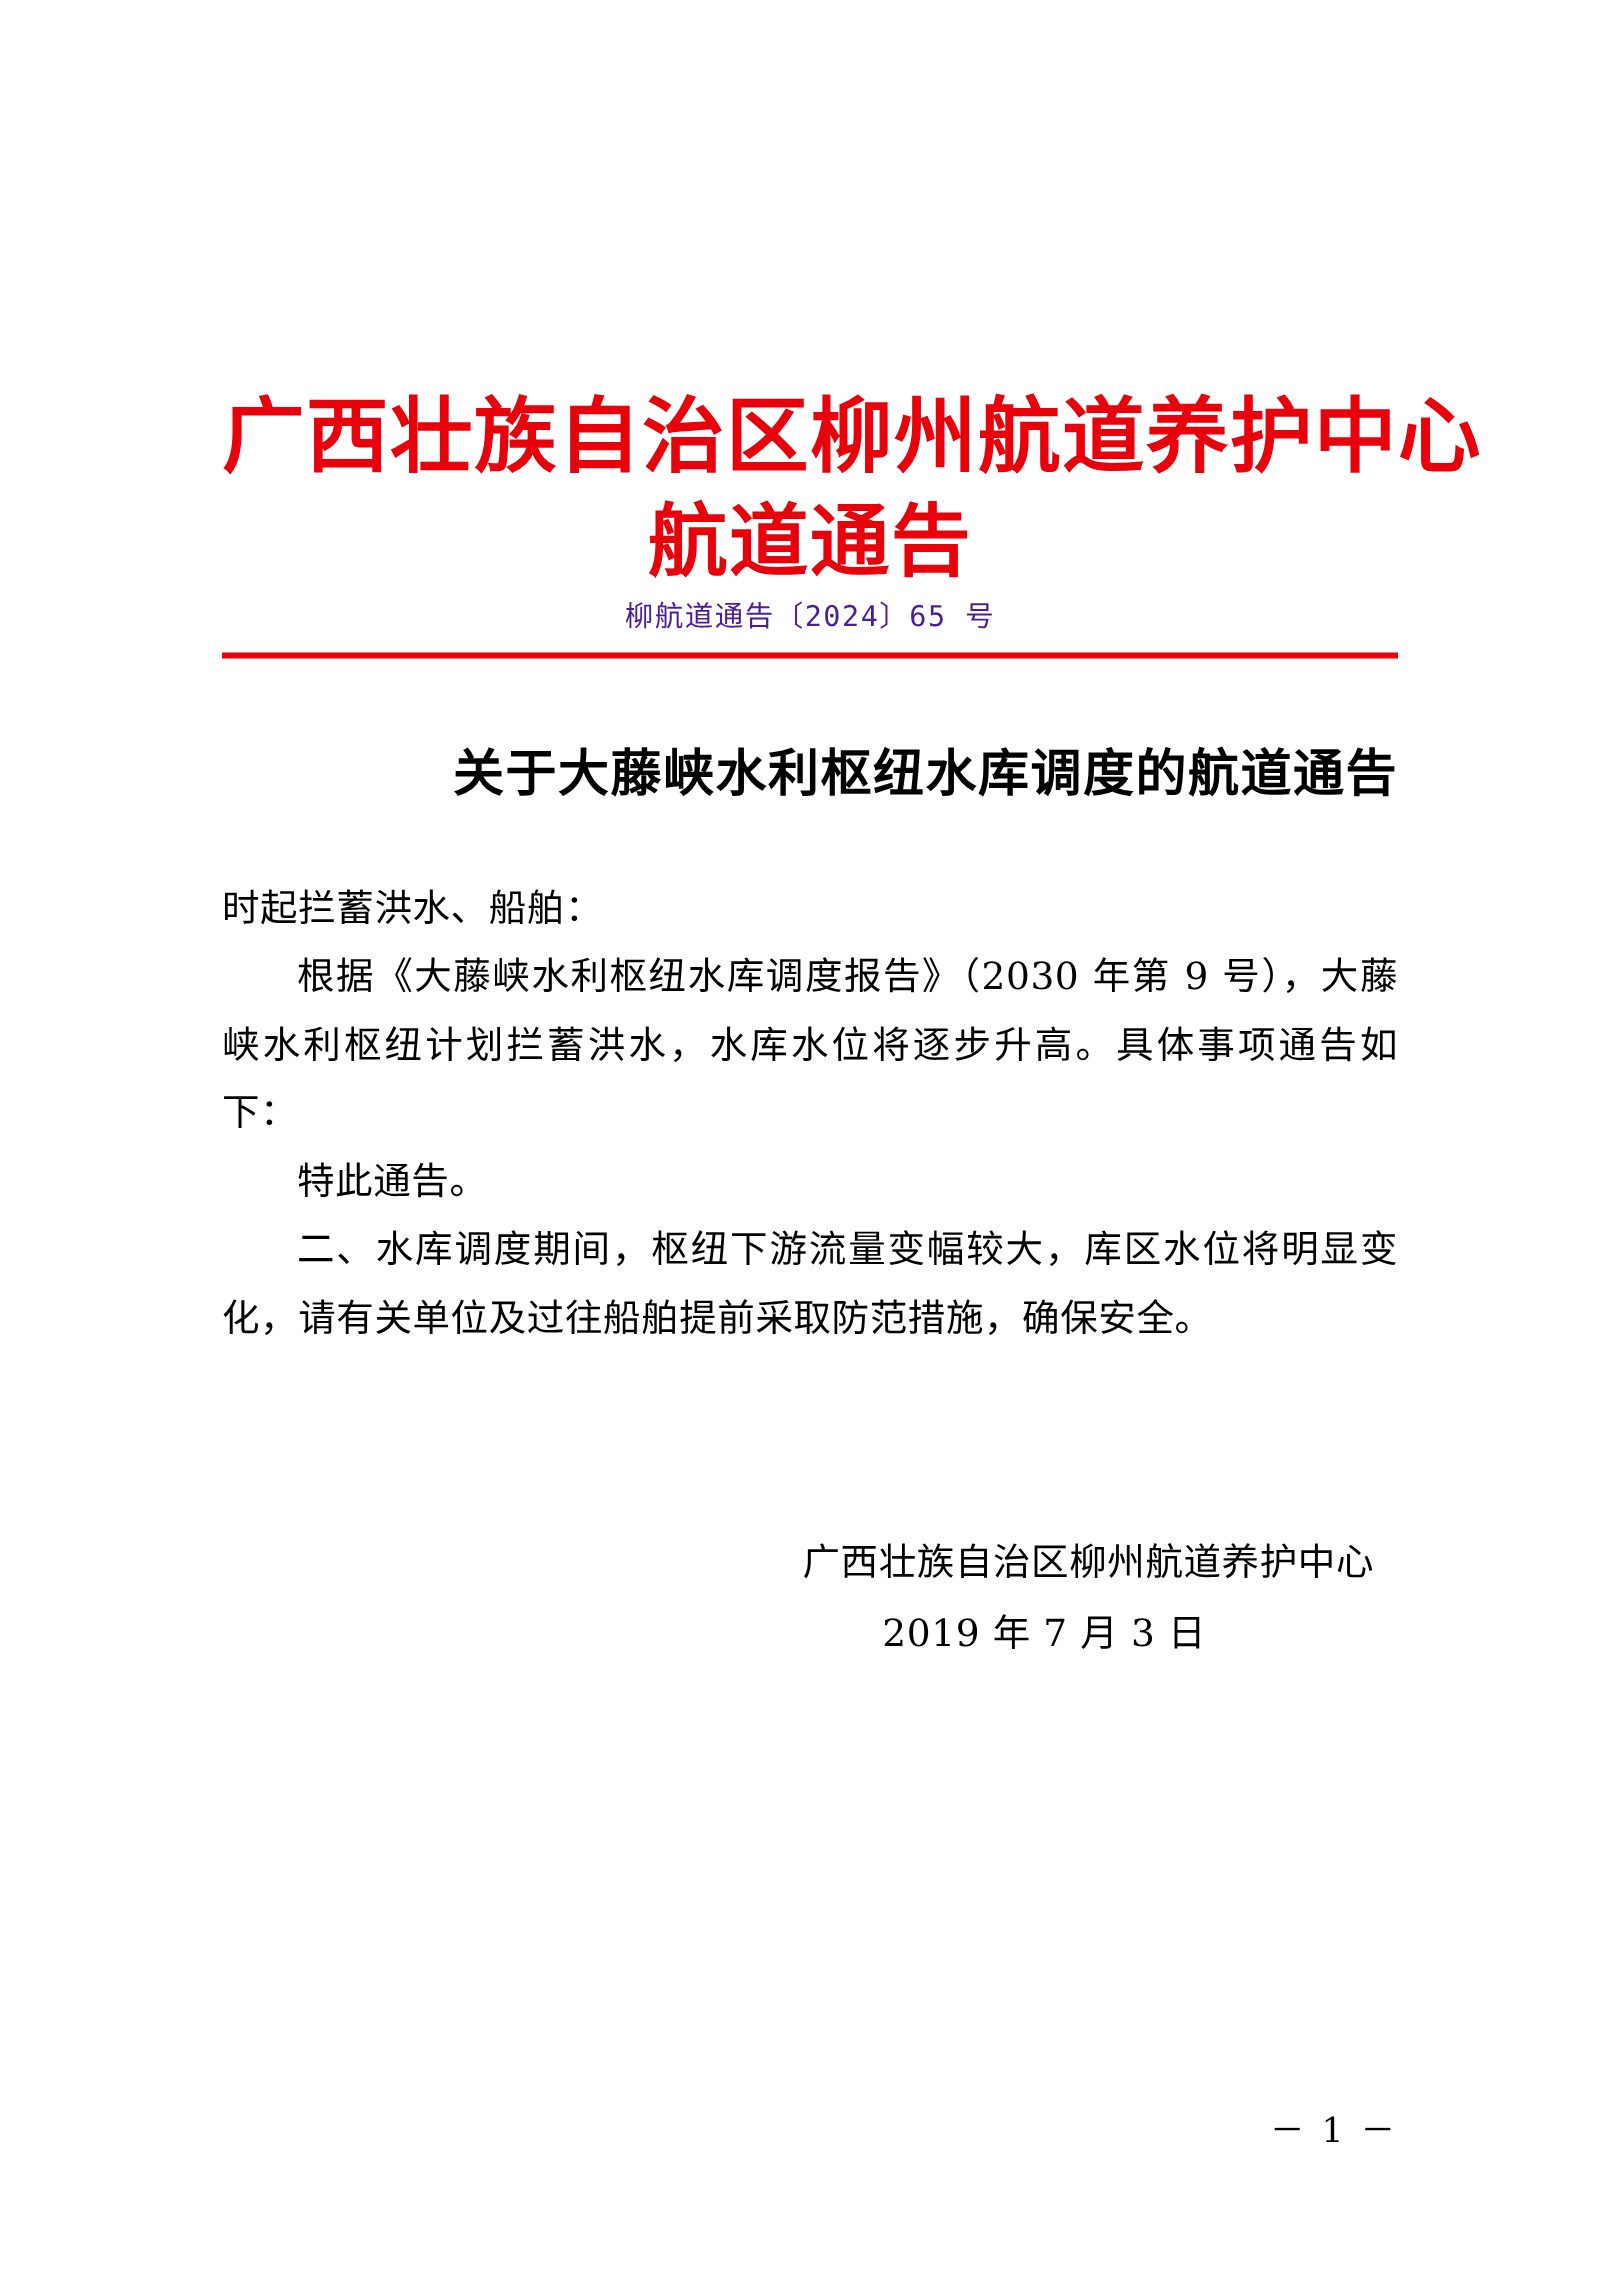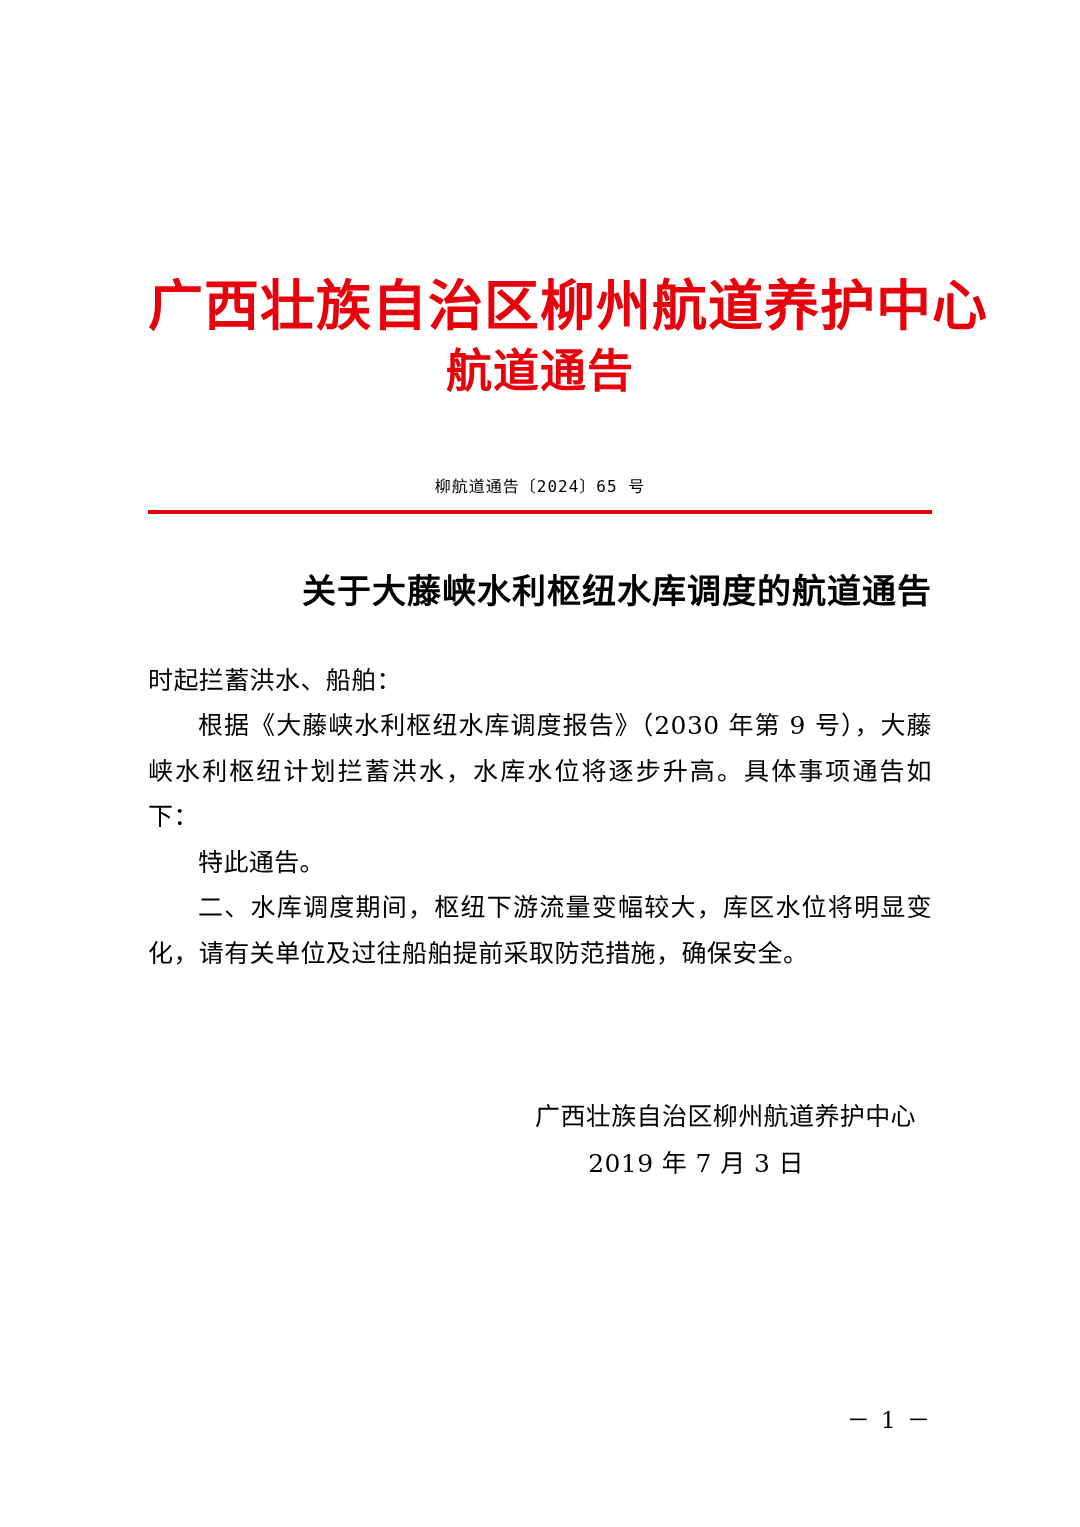--- a/index.html
+++ b/index.html
@@ -12,48 +12,47 @@
     height: 1527px;
     font-family: "DejaVu Serif", "Liberation Serif", serif;
     color: #000000;
     position: relative;
     overflow: hidden;
   }
   .page {
     box-sizing: border-box;
     width: 1080px;
     height: 1527px;
-    padding: 15px 148px;
+    padding: 0 148px;
     position: relative;
   }
   
   .masthead {
     padding-top: 255px;
     text-align: center;
   }
   .masthead-line {
     color: #e8000b;
     font-family: "DejaVu Serif", "Liberation Serif", serif;
     font-weight: bold;
     font-size: 55px;
     line-height: 1.30;
     letter-spacing: 1px;
     white-space: nowrap;
   }
   .masthead-line.second {
-    font-size: 46px;
+    font-size: 53px;
   }
   
   .doc-number {
-    margin-top: 72px;
     text-align: center;
     font-family: "DejaVu Sans Mono", "Liberation Mono", monospace;
-    font-size: 16px;
+    font-size: 19px;
     letter-spacing: 1px;
-    color: #000000;
+    color: #4c1d95;
   }
   .red-rule {
     margin-top: 13px;
     height: 4px;
     background: #e8000b;
     width: 100%;
   }
   
   .doc-title {
     margin-top: 54px;

